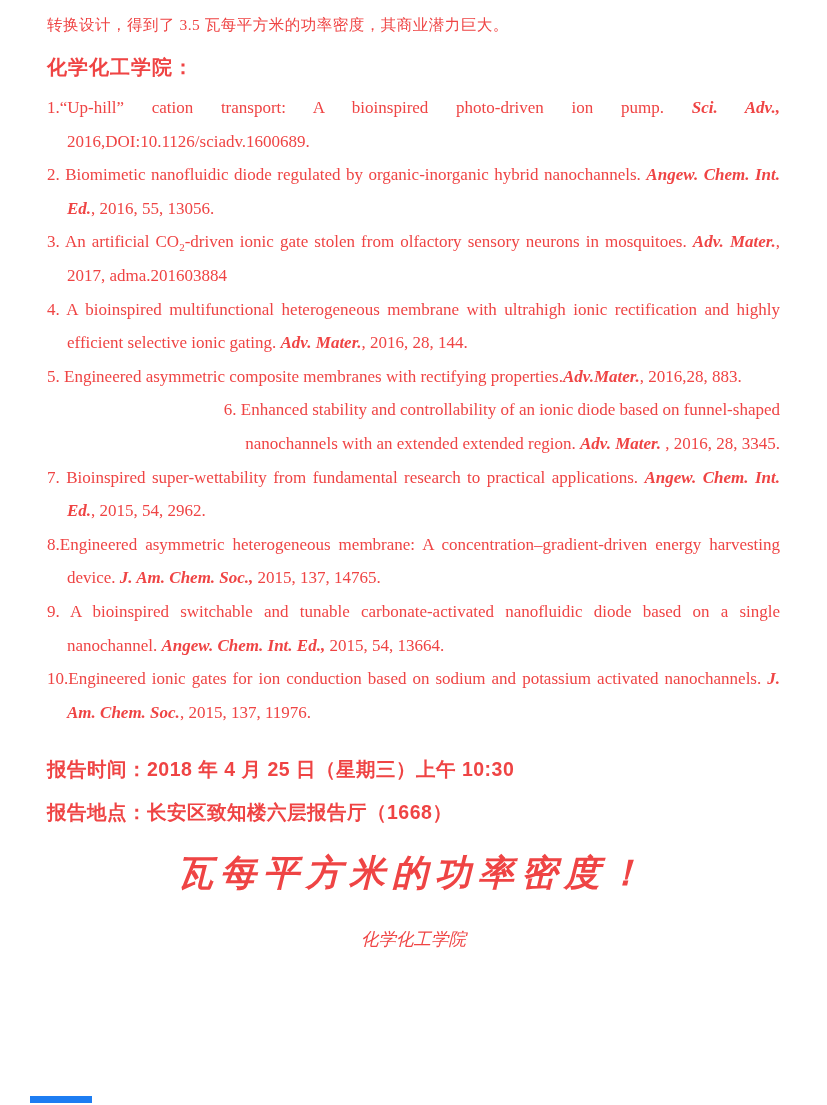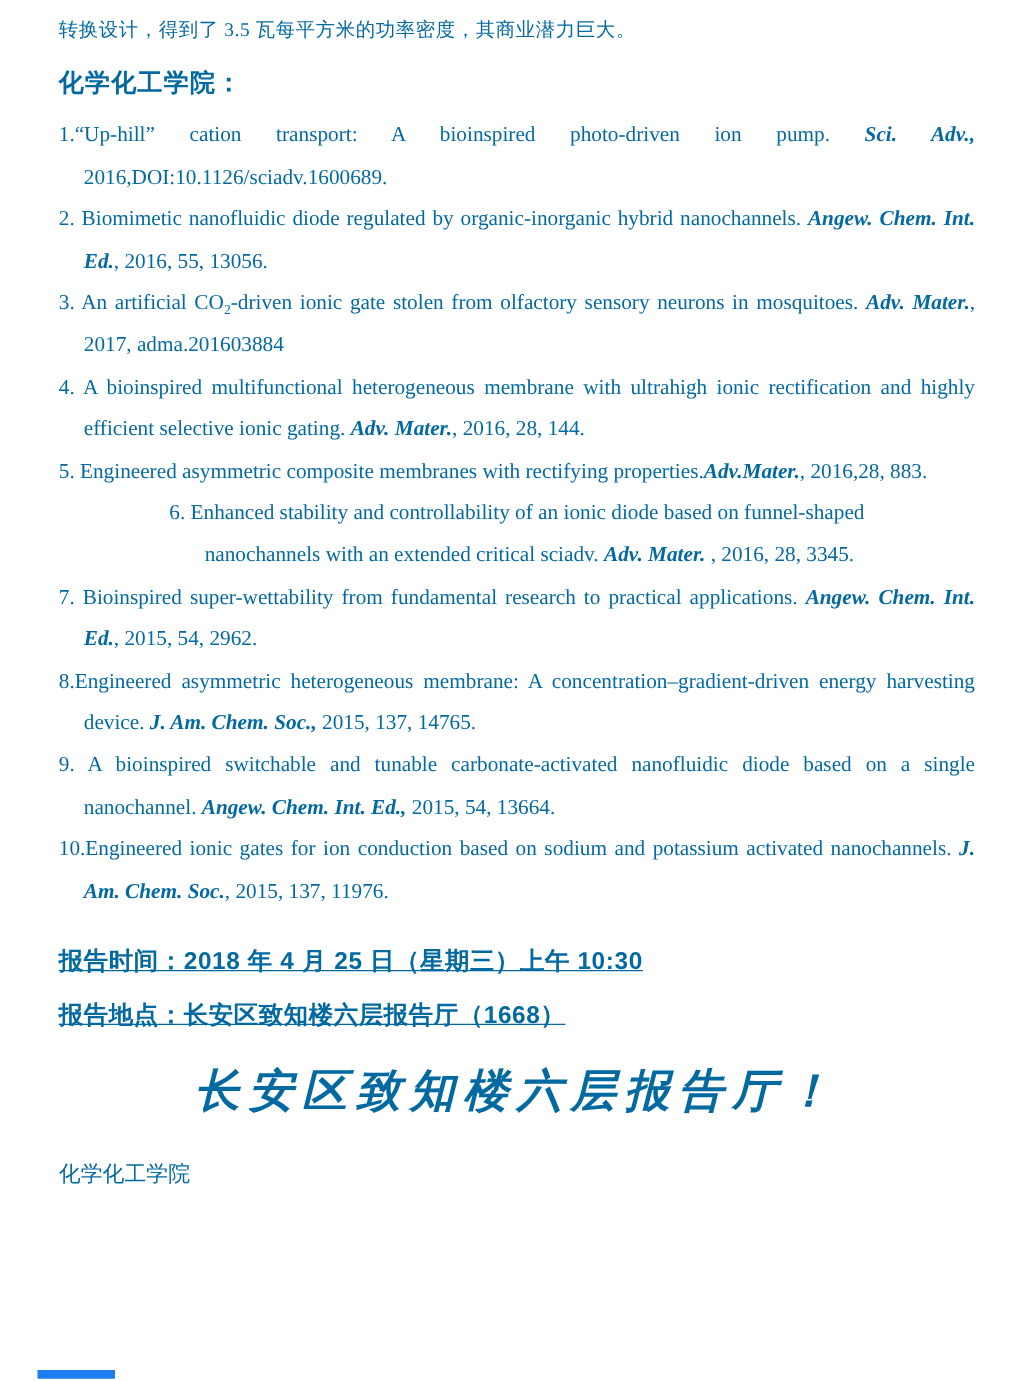--- a/index.html
+++ b/index.html
@@ -2,21 +2,21 @@
 <html><head>
 <meta charset="utf-8">
 <style>
   html, body { margin: 0; padding: 0; background: #ffffff; }
   .page {
     position: relative;
     width: 827px;
     height: 1105px;
     margin: 0 auto;
     background: #ffffff;
-    color: #0369a1;
+    color: #ef4444;
     font-family: "Liberation Serif", "DejaVu Serif", serif;
     overflow: hidden;
     box-sizing: border-box;
     padding: 12px 47px 0 47px;
   }
   .intro-line {
     font-size: 15.5px;
     line-height: 25px;
     letter-spacing: 0.5px;
     margin: 0;
@@ -32,48 +32,48 @@
   .pub-list { margin-top: 9px; }
   .pub {
     margin: 0;
     font-size: 17px;
     line-height: 33.6px;
     text-align: justify;
     padding-left: 20px;
     text-indent: -20px;
     font-family: Liberation Serif, serif;
   }
-  .pub.no-justify { text-align: center; }
+  .pub.no-justify { text-align: right; }
   .pub .journal { font-weight: bold; font-style: italic; }
   .pub sub { font-size: 11px; line-height: 0; }
   .detail-lines { margin-top: 19px; }
   .detail-line {
     font-family: "Liberation Sans", "DejaVu Sans", sans-serif;
     font-weight: bold;
     font-size: 19.5px;
     line-height: 43px;
     margin: 0;
     letter-spacing: 0.5px;
-    text-decoration: underline;
   }
   .welcome-line {
     margin: 16px 0 0 0;
     text-align: center;
     font-family: "Liberation Serif", "DejaVu Serif", serif;
     font-weight: bold;
     font-style: italic;
     font-size: 36px;
     line-height: 46px;
     letter-spacing: 7px;
   }
   .signature-block {
     margin-top: 22px;
-    text-align: left;
+    text-align: center;
     font-size: 17.5px;
     line-height: 42px;
+    font-style: italic;
   }
   .signature-block p { margin: 0; }
   .blue-bar {
     position: absolute;
     left: 30px;
     bottom: 2px;
     width: 62px;
     height: 7px;
     background: #1d7df2;
   }
@@ -86,33 +86,33 @@
   <p class="intro-line">转换设计，得到了 3.5 瓦每平方米的功率密度，其商业潜力巨大。</p>
 
   <h2 class="section-heading">化学化工学院：</h2>
 
   <div class="pub-list" id="pub-list">
       <p class="pub"><span>1.“Up-hill” cation transport: A bioinspired photo-driven ion pump. </span><span class="journal">Sci. Adv.,</span><span> 2016,DOI:10.1126/sciadv.1600689.</span></p>
       <p class="pub"><span>2. Biomimetic nanofluidic diode regulated by organic-inorganic hybrid nanochannels. </span><span class="journal">Angew. Chem. Int. Ed.</span><span>, 2016, 55, 13056.</span></p>
       <p class="pub"><span>3. An artificial CO</span><sub>2</sub><span>-driven ionic gate stolen from olfactory sensory neurons in mosquitoes. </span><span class="journal">Adv. Mater.</span><span>, 2017, adma.201603884</span></p>
       <p class="pub"><span>4. A bioinspired multifunctional heterogeneous membrane with ultrahigh ionic rectification and highly efficient selective ionic gating. </span><span class="journal">Adv. Mater.</span><span>, 2016, 28, 144.</span></p>
       <p class="pub"><span>5. Engineered asymmetric composite membranes with rectifying properties.</span><span class="journal">Adv.Mater.</span><span>, 2016,28, 883.</span></p>
-      <p class="pub no-justify"><span>6.  Enhanced stability and controllability of an ionic diode based on funnel-shaped</span><br><span>nanochannels with an extended critical sciadv. </span><span class="journal">Adv. Mater.</span><span> , 2016, 28, 3345.</span></p>
+      <p class="pub no-justify"><span>6.  Enhanced stability and controllability of an ionic diode based on funnel-shaped</span><br><span>nanochannels with an extended extended region. </span><span class="journal">Adv. Mater.</span><span> , 2016, 28, 3345.</span></p>
       <p class="pub"><span>7. Bioinspired super-wettability from fundamental research to practical applications. </span><span class="journal">Angew. Chem. Int. Ed.</span><span>, 2015, 54, 2962.</span></p>
       <p class="pub"><span>8.Engineered asymmetric heterogeneous membrane: A concentration–gradient-driven energy harvesting device. </span><span class="journal">J. Am. Chem. Soc.,</span><span> 2015, 137, 14765.</span></p>
       <p class="pub"><span>9. A bioinspired switchable and tunable carbonate-activated nanofluidic diode based on a single nanochannel. </span><span class="journal">Angew. Chem. Int. Ed.,</span><span> 2015, 54, 13664.</span></p>
       <p class="pub"><span>10.Engineered ionic gates for ion conduction based on sodium and potassium activated nanochannels. </span><span class="journal">J. Am. Chem. Soc.</span><span>, 2015, 137, 11976.</span></p>
     </div>
 
   <div class="detail-lines">
     <p class="detail-line">报告时间：2018 年 4 月 25 日（星期三）上午 10:30</p>
     <p class="detail-line">报告地点：长安区致知楼六层报告厅（1668）</p>
   </div>
 
-  <p class="welcome-line">长安区致知楼六层报告厅！</p>
+  <p class="welcome-line">瓦每平方米的功率密度！</p>
 
   <div class="signature-block">
     <p>化学化工学院</p>
   </div>
 
   <div class="blue-bar" style="background: rgb(29, 125, 242);"></div>
 
 </div>
 
 </body></html>

